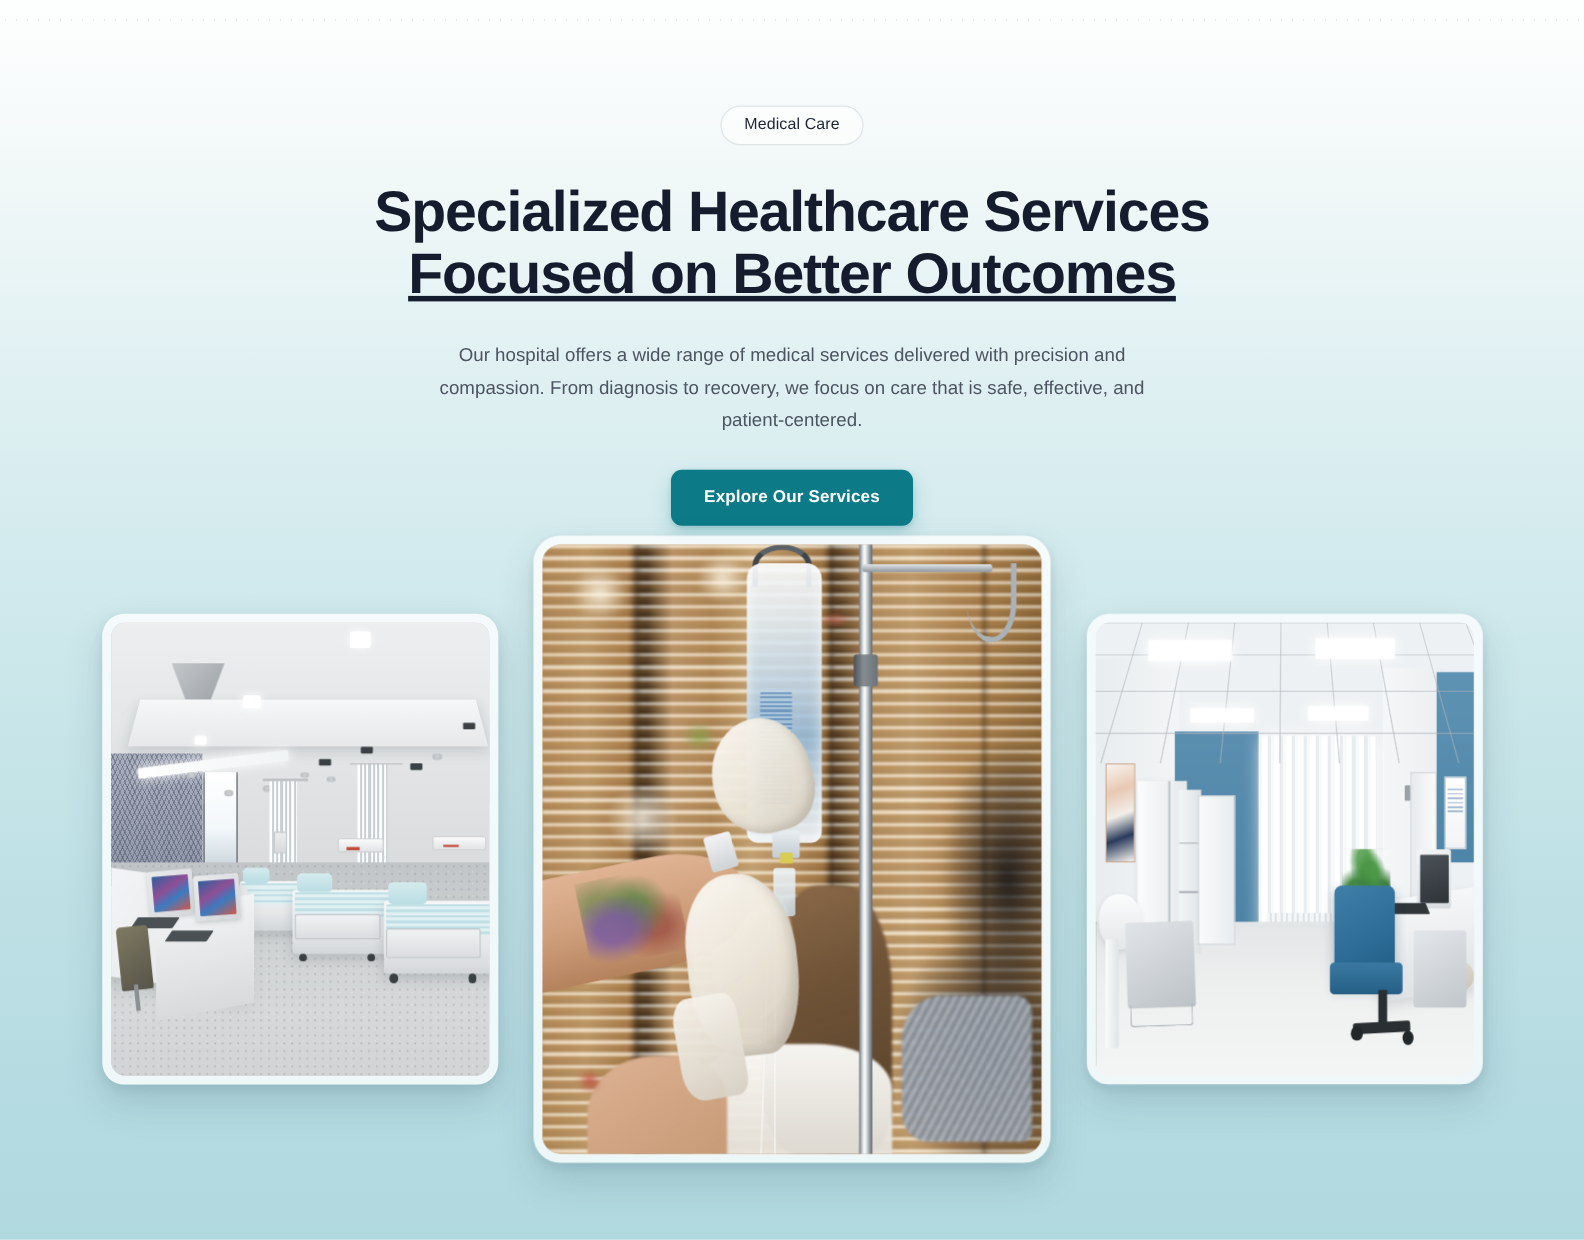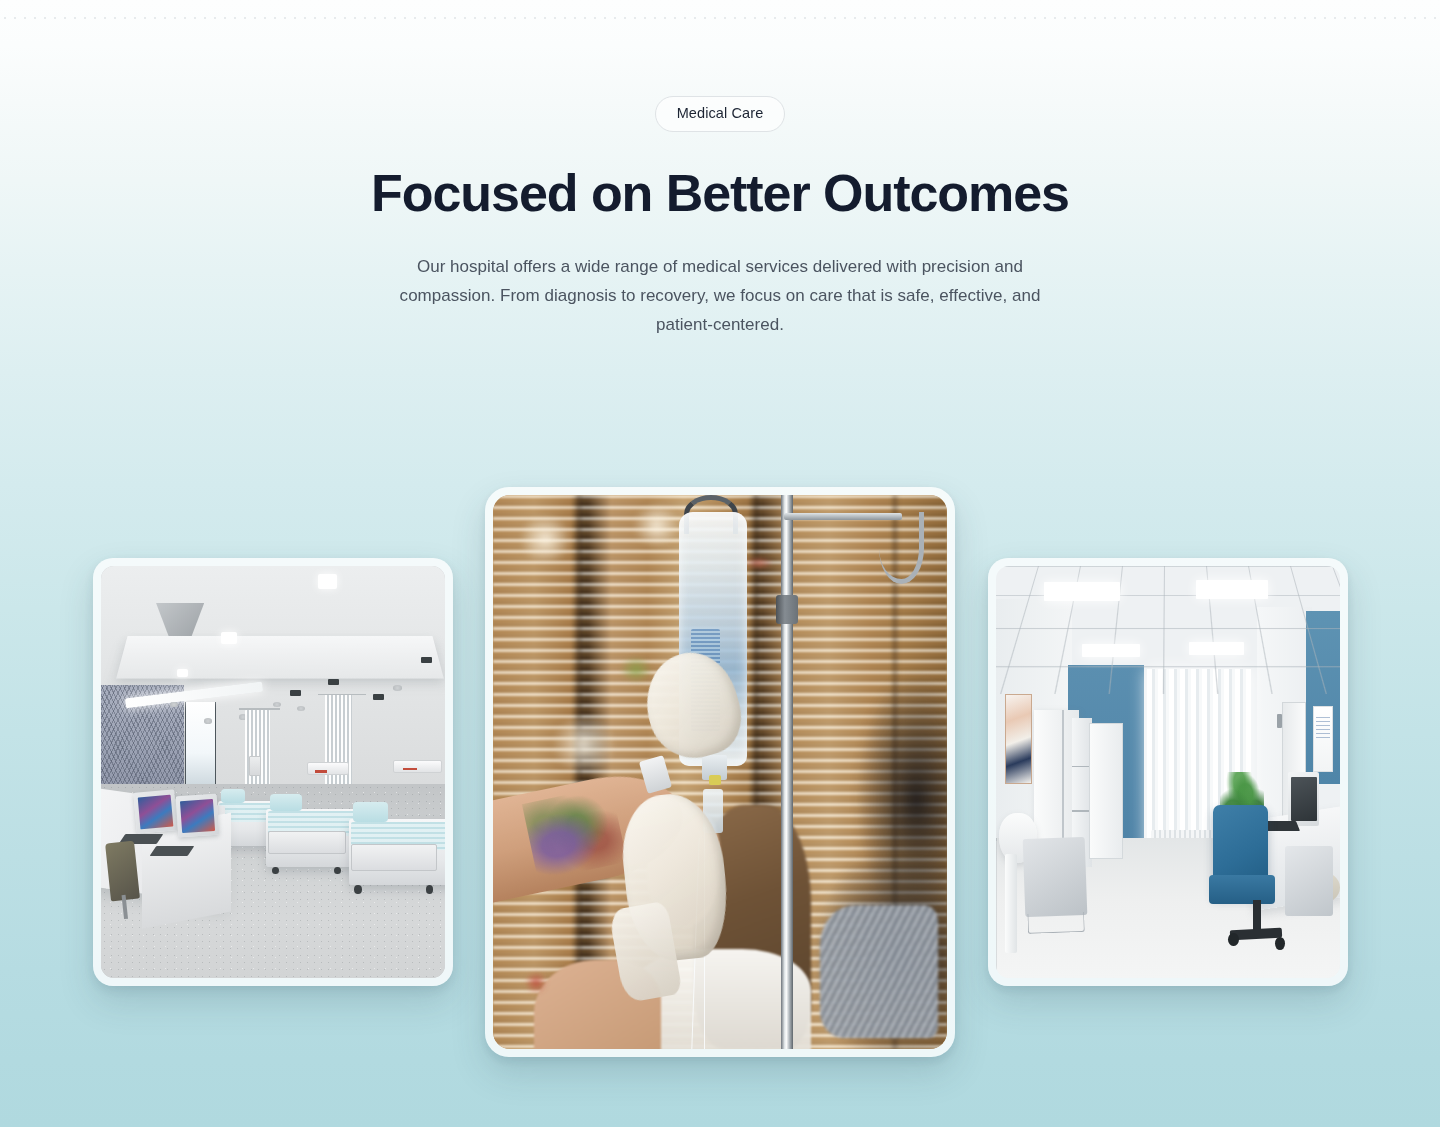--- a/index.html
+++ b/index.html
@@ -59,21 +59,21 @@
   }
 
   .headline {
     margin-top:33px;
     font-size:52px;
     line-height:1.085;
     font-weight:700;
     letter-spacing:-1.05px;
     color:#141c2e;
   }
-  .headline .l2 { display:block; }
+  .headline .l2 { display:block;text-decoration:underline; }
 
   .subtitle {
     margin:31px auto 0;
     width:672px;
     font-size:17px;
     line-height:1.72;
     color:#4b5460;
     letter-spacing:0.02px;
   }
 
@@ -685,25 +685,29 @@
 
 <div class="page">
 
   <div class="dot-band"></div>
 
   <section class="hero">
 
     <div class="badge">Medical Care</div>
 
     <h1 class="headline">
+      <span class="l1">Specialized Healthcare Services</span>
       <span class="l2">Focused on Better Outcomes</span>
     </h1>
 
     <p class="subtitle">Our hospital offers a wide range of medical services delivered with precision and compassion. From diagnosis to recovery, we focus on care that is safe, effective, and patient-centered.</p>
 
+    <div class="cta-wrap">
+      <button class="cta">Explore Our Services</button>
+    </div>
   </section>
 
   <div class="gallery">
 
     <div class="card card-left">
       <div class="frame">
         <div class="ward">
           <div class="ceiling"></div>
           <div class="backwall"></div>
           <div class="meshwall"></div>

